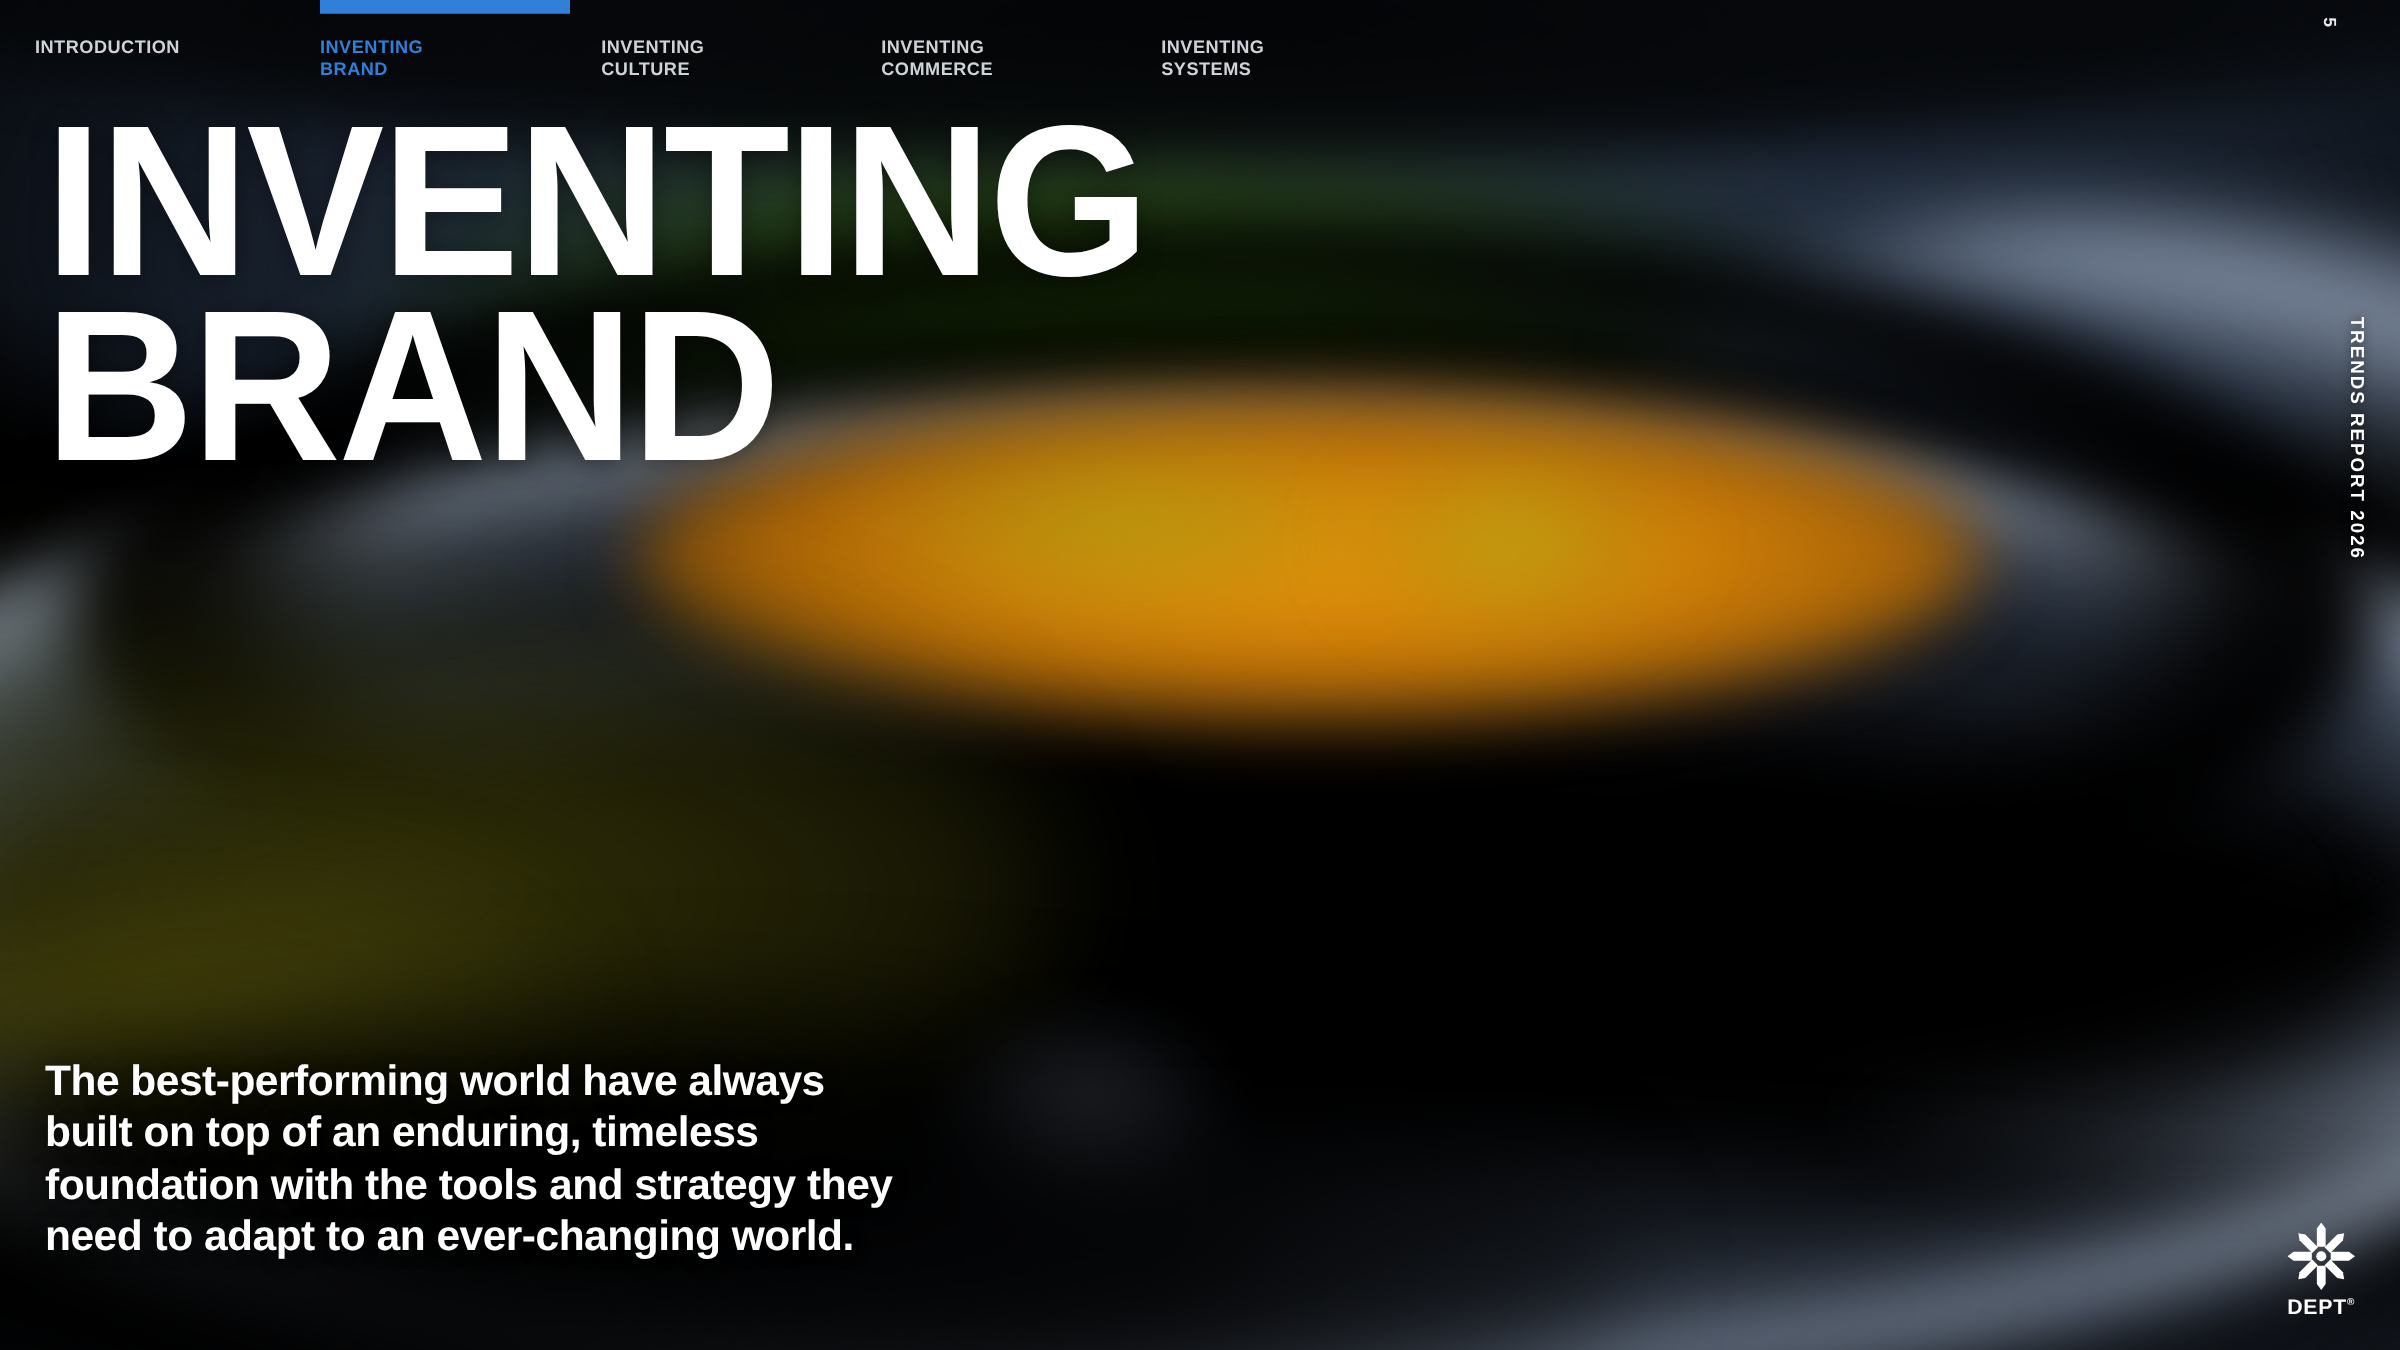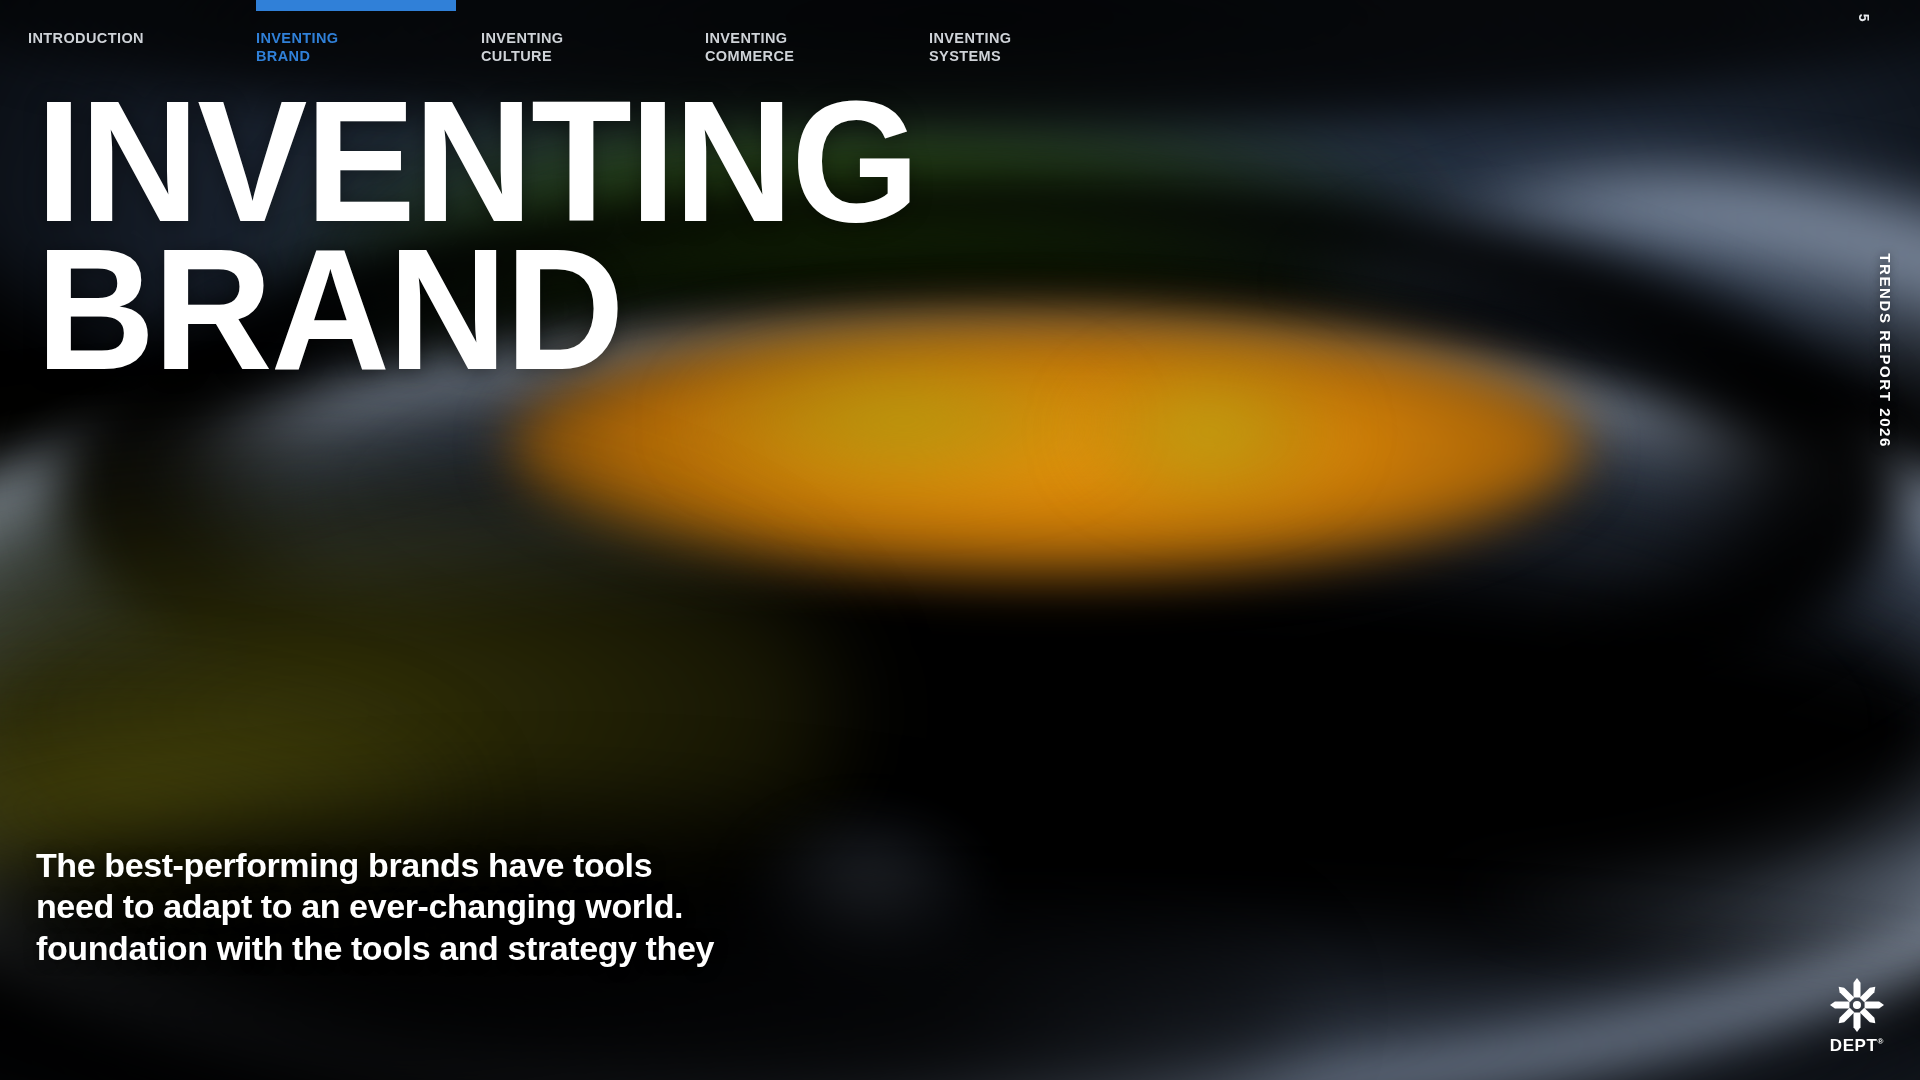--- a/index.html
+++ b/index.html
@@ -360,23 +360,24 @@
   </nav>
 
   <div id="page-number">5</div>
 
   <h1 id="headline">
     <span class="hl-line">INVENTING</span>
     <span class="hl-line">BRAND</span>
   </h1>
 
   <p id="lede">
-    <span class="lede-line">The best-performing brands have tools</span>
+    <span class="lede-line">The best-performing world have always</span>
+    <span class="lede-line">built on top of an enduring, timeless</span>
+    <span class="lede-line">foundation with the tools and strategy they</span>
     <span class="lede-line">need to adapt to an ever-changing world.</span>
-    <span class="lede-line">foundation with the tools and strategy they</span>
   </p>
 
   <div id="side-label">TRENDS REPORT 2026</div>
 
   <div id="logo">
     <span>
       <svg width="54" height="54" viewBox="0 0 100 100" aria-hidden="true">
         <g fill="#ffffff">
 
           <g>

